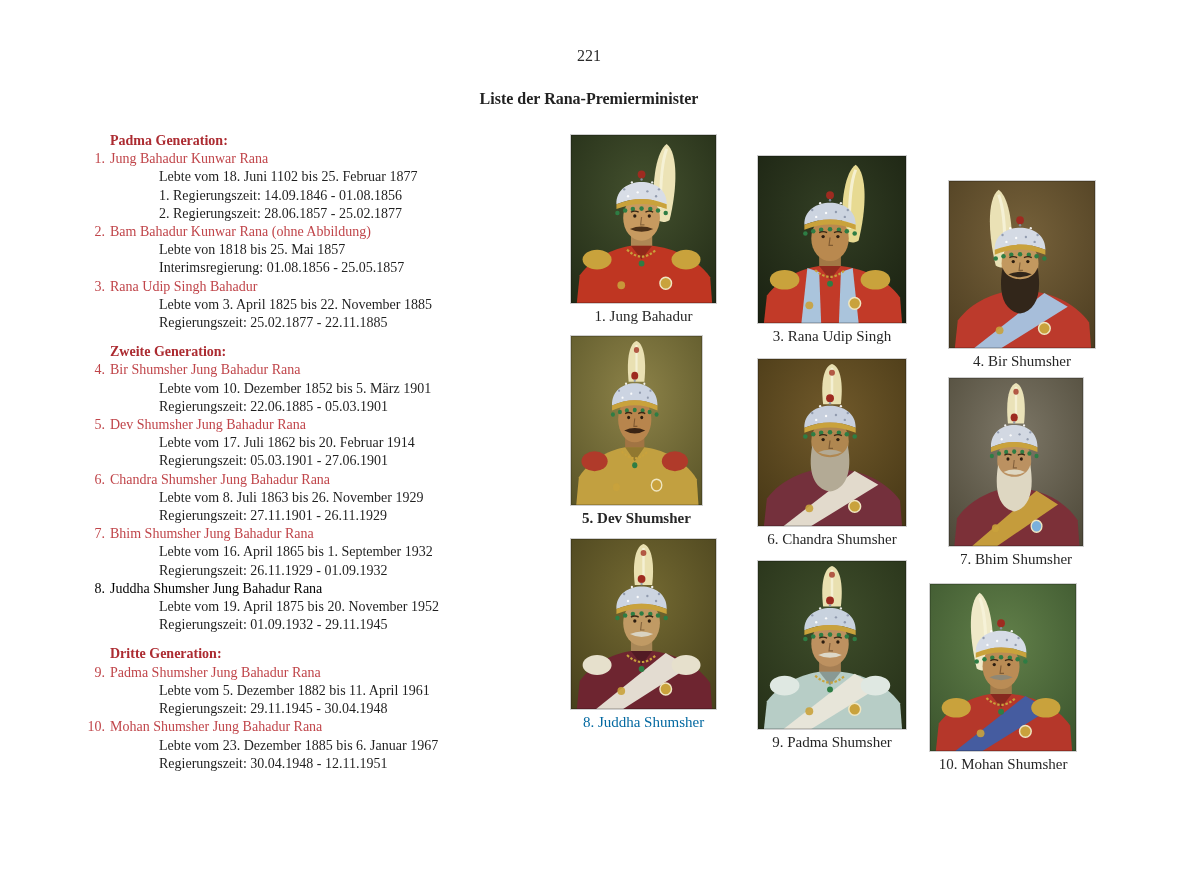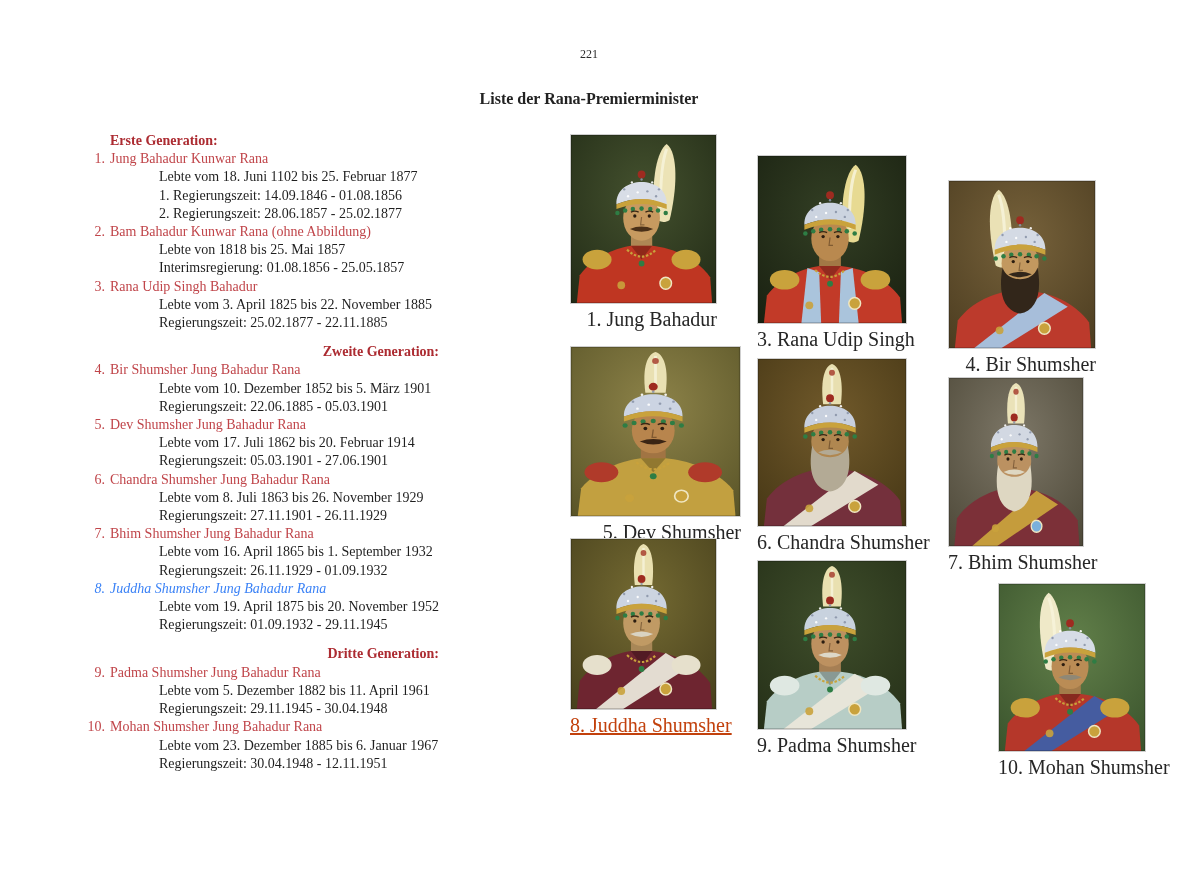--- a/index.html
+++ b/index.html
@@ -1,43 +1,43 @@
 <!DOCTYPE html>
 <html><head>
 <meta charset="utf-8">
 <style>
   html,body{margin:0;padding:0;}
   body{
     width:1178px;height:889px;position:relative;overflow:hidden;
     background:#ffffff;color:#1f1f1f;
     font-family:"Liberation Serif","DejaVu Serif",serif;
   }
-  .page-number{position:absolute;top:47px;left:0;width:100%;text-align:center;font-size:12px;color:#2b2b2b;}
+  .page-number{position:absolute;top:47px;left:0;width:100%;text-align:center;font-size:16px;color:#2b2b2b;}
   .title{position:absolute;top:90px;left:0;width:100%;text-align:center;font-size:16px;font-weight:bold;margin:0;color:#222;}
   .text-col{position:absolute;left:0;top:132px;font-size:14px;line-height:18.2px;}
   .gen-heading{margin-left:110px;font-weight:bold;}
-  .section:not(:first-child) .gen-heading{margin-top:11px;text-align:right;}
+  .section:not(:first-child) .gen-heading{margin-top:11px;}
   .entry-line{margin-left:83px;}
   .num{display:inline-block;width:22px;text-align:right;margin-right:5px;}
   .detail{margin-left:159px;color:#1f1f1f;}
   .portraits{position:absolute;left:0;top:0;width:100%;height:100%;}
   .portrait{position:absolute;}
   .pimg{width:100%;border:1px solid #cfcfcf;box-sizing:border-box;}
   .pimg svg{display:block;width:100%;height:100%;}
-  .caption{text-align:right;font-size:20px;margin-top:4px;color:#262626;white-space:nowrap;}
+  .caption{text-align:center;font-size:15px;margin-top:4px;color:#262626;white-space:nowrap;}
 </style>
 </head>
 <body>
 
 <div class="page-number">221</div>
 <h1 class="title">Liste der Rana-Premierminister</h1>
 
 <div class="text-col" id="text-col">
     <div class="section">
-      <div class="gen-heading" style="color: rgb(172, 43, 49);">Erste Generation:</div>
+      <div class="gen-heading" style="color: rgb(172, 43, 49);">Padma Generation:</div>
       <div class="entry-line" style="color: rgb(192, 69, 74);"><span class="num">1.</span><span class="ename">Jung Bahadur Kunwar Rana</span></div>
       <div class="detail">Lebte vom 18. Juni 1102 bis 25. Februar 1877</div>
       <div class="detail">1. Regierungszeit: 14.09.1846 - 01.08.1856</div>
       <div class="detail">2. Regierungszeit: 28.06.1857 - 25.02.1877</div>
       <div class="entry-line" style="color: rgb(192, 69, 74);"><span class="num">2.</span><span class="ename">Bam Bahadur Kunwar Rana (ohne Abbildung)</span></div>
       <div class="detail">Lebte von 1818 bis 25. Mai 1857</div>
       <div class="detail">Interimsregierung: 01.08.1856 - 25.05.1857</div>
       <div class="entry-line" style="color: rgb(192, 69, 74);"><span class="num">3.</span><span class="ename">Rana Udip Singh Bahadur</span></div>
       <div class="detail">Lebte vom 3. April 1825 bis 22. November 1885</div>
       <div class="detail">Regierungszeit: 25.02.1877 - 22.11.1885</div>
@@ -49,21 +49,21 @@
       <div class="detail">Regierungszeit:  22.06.1885 - 05.03.1901</div>
       <div class="entry-line" style="color: rgb(192, 69, 74);"><span class="num">5.</span><span class="ename">Dev Shumsher Jung Bahadur Rana</span></div>
       <div class="detail">Lebte vom 17. Juli 1862 bis 20. Februar 1914</div>
       <div class="detail">Regierungszeit: 05.03.1901 - 27.06.1901</div>
       <div class="entry-line" style="color: rgb(192, 69, 74);"><span class="num">6.</span><span class="ename">Chandra Shumsher Jung Bahadur Rana</span></div>
       <div class="detail">Lebte vom 8. Juli 1863 bis 26. November 1929</div>
       <div class="detail">Regierungszeit: 27.11.1901 - 26.11.1929</div>
       <div class="entry-line" style="color: rgb(192, 69, 74);"><span class="num">7.</span><span class="ename">Bhim Shumsher Jung Bahadur Rana</span></div>
       <div class="detail">Lebte vom 16. April 1865 bis 1. September 1932</div>
       <div class="detail">Regierungszeit: 26.11.1929 - 01.09.1932</div>
-      <div class="entry-line" style="color: #3b82f6; font-style: italic;"><span class="num">8.</span><span class="ename">Juddha Shumsher Jung Bahadur Rana</span></div>
+      <div class="entry-line" style="color: #000000;"><span class="num">8.</span><span class="ename">Juddha Shumsher Jung Bahadur Rana</span></div>
       <div class="detail">Lebte vom 19. April 1875 bis 20. November 1952</div>
       <div class="detail">Regierungszeit: 01.09.1932 - 29.11.1945</div>
     </div>
     <div class="section">
       <div class="gen-heading" style="color: rgb(172, 43, 49);">Dritte Generation:</div>
       <div class="entry-line" style="color: rgb(192, 69, 74);"><span class="num">9.</span><span class="ename">Padma Shumsher Jung Bahadur Rana</span></div>
       <div class="detail">Lebte vom 5. Dezember 1882 bis 11. April 1961</div>
       <div class="detail">Regierungszeit: 29.11.1945 - 30.04.1948</div>
       <div class="entry-line" style="color: rgb(192, 69, 74);"><span class="num">10.</span><span class="ename">Mohan Shumsher Jung Bahadur Rana</span></div>
       <div class="detail">Lebte vom 23. Dezember 1885 bis 6. Januar 1967</div>
@@ -221,21 +221,21 @@
           <circle cx="73" cy="130" r="3" fill="#2e7d44"></circle>
           <circle cx="98" cy="150" r="6" fill="#c9a23c" stroke="#efe6c2" stroke-width="1.5"></circle>
           <circle cx="52" cy="152" r="4" fill="#c9a23c" opacity="0.9"></circle>
           <path d="M55,88 C50,116 57,132 73,135 C89,132 96,116 91,88 C86,104 60,104 55,88 Z" fill="#32261a"></path>
           <path d="M61,95 Q73,90 85,95 Q73,101 61,95 Z" fill="#32261a"></path>
           <rect x="0.5" y="0.5" width="149" height="169" fill="none" stroke="rgba(0,0,0,0.18)"></rect>
         </svg>
       </div>
       <div class="caption" style="color: rgb(38, 38, 38);">4. Bir Shumsher</div>
     </div>
-    <div class="portrait" style="left: 570px; top: 346px; width: 171px;">
+    <div class="portrait" style="left: 570px; top: 335px; width: 133px; font-weight: bold;">
       <div class="pimg" style="height: 171px;">
         <svg viewBox="0 0 150 170" preserveAspectRatio="none">
           <defs>
             <radialGradient id="bg3" cx="50%" cy="35%" r="85%">
               <stop offset="0%" stop-color="#8d8349"></stop>
               <stop offset="100%" stop-color="#575226"></stop>
             </radialGradient>
           </defs>
           <rect width="150" height="170" fill="url(#bg3)"></rect>
           <path d="M66,46 C63,20 68,7 75,5 C82,7 87,20 84,46 Z" fill="#e9e0b2"></path>
@@ -432,21 +432,21 @@
           <ellipse cx="27" cy="126" rx="15" ry="10" fill="#e6e0cc"></ellipse>
           <ellipse cx="119" cy="126" rx="15" ry="10" fill="#e6e0cc"></ellipse>
           <path d="M58,116 Q73,130 88,116" stroke="#c9a23c" stroke-width="2.2" fill="none" stroke-dasharray="2.5,1.8"></path>
           <circle cx="73" cy="130" r="3" fill="#2e7d44"></circle>
           <circle cx="98" cy="150" r="6" fill="#c9a23c" stroke="#efe6c2" stroke-width="1.5"></circle>
           <circle cx="52" cy="152" r="4" fill="#c9a23c" opacity="0.9"></circle>
           <path d="M61,95 Q73,90 85,95 Q73,101 61,95 Z" fill="#d9d3c2"></path>
           <rect x="0.5" y="0.5" width="149" height="169" fill="none" stroke="rgba(0,0,0,0.18)"></rect>
         </svg>
       </div>
-      <div class="caption" style="color: #c2410c; text-decoration: underline;">8. Juddha Shumsher</div>
+      <div class="caption" style="color: #0369a1;">8. Juddha Shumsher</div>
     </div>
     <div class="portrait" style="left: 757px; top: 560px; width: 150px;">
       <div class="pimg" style="height: 170px;">
         <svg viewBox="0 0 150 170" preserveAspectRatio="none">
           <defs>
             <radialGradient id="bg7" cx="50%" cy="35%" r="85%">
               <stop offset="0%" stop-color="#3f4e2b"></stop>
               <stop offset="100%" stop-color="#242e17"></stop>
             </radialGradient>
           </defs>
@@ -488,21 +488,21 @@
           <path d="M58,116 Q73,130 88,116" stroke="#c9a23c" stroke-width="2.2" fill="none" stroke-dasharray="2.5,1.8"></path>
           <circle cx="73" cy="130" r="3" fill="#2e7d44"></circle>
           <circle cx="98" cy="150" r="6" fill="#c9a23c" stroke="#efe6c2" stroke-width="1.5"></circle>
           <circle cx="52" cy="152" r="4" fill="#c9a23c" opacity="0.9"></circle>
           <path d="M61,95 Q73,90 85,95 Q73,101 61,95 Z" fill="#ddd8c8"></path>
           <rect x="0.5" y="0.5" width="149" height="169" fill="none" stroke="rgba(0,0,0,0.18)"></rect>
         </svg>
       </div>
       <div class="caption" style="color: rgb(38, 38, 38);">9. Padma Shumsher</div>
     </div>
-    <div class="portrait" style="left: 998px; top: 583px; width: 148px;">
+    <div class="portrait" style="left: 929px; top: 583px; width: 148px;">
       <div class="pimg" style="height: 169px;">
         <svg viewBox="0 0 150 170" preserveAspectRatio="none">
           <defs>
             <radialGradient id="bg8" cx="50%" cy="35%" r="85%">
               <stop offset="0%" stop-color="#62804a"></stop>
               <stop offset="100%" stop-color="#38512b"></stop>
             </radialGradient>
           </defs>
           <rect width="150" height="170" fill="url(#bg8)"></rect>
           <path d="M64,82 C67,44 61,16 51,9 C39,18 40,54 48,86 C54,90 60,88 64,82 Z" fill="#efe9c8"></path>

